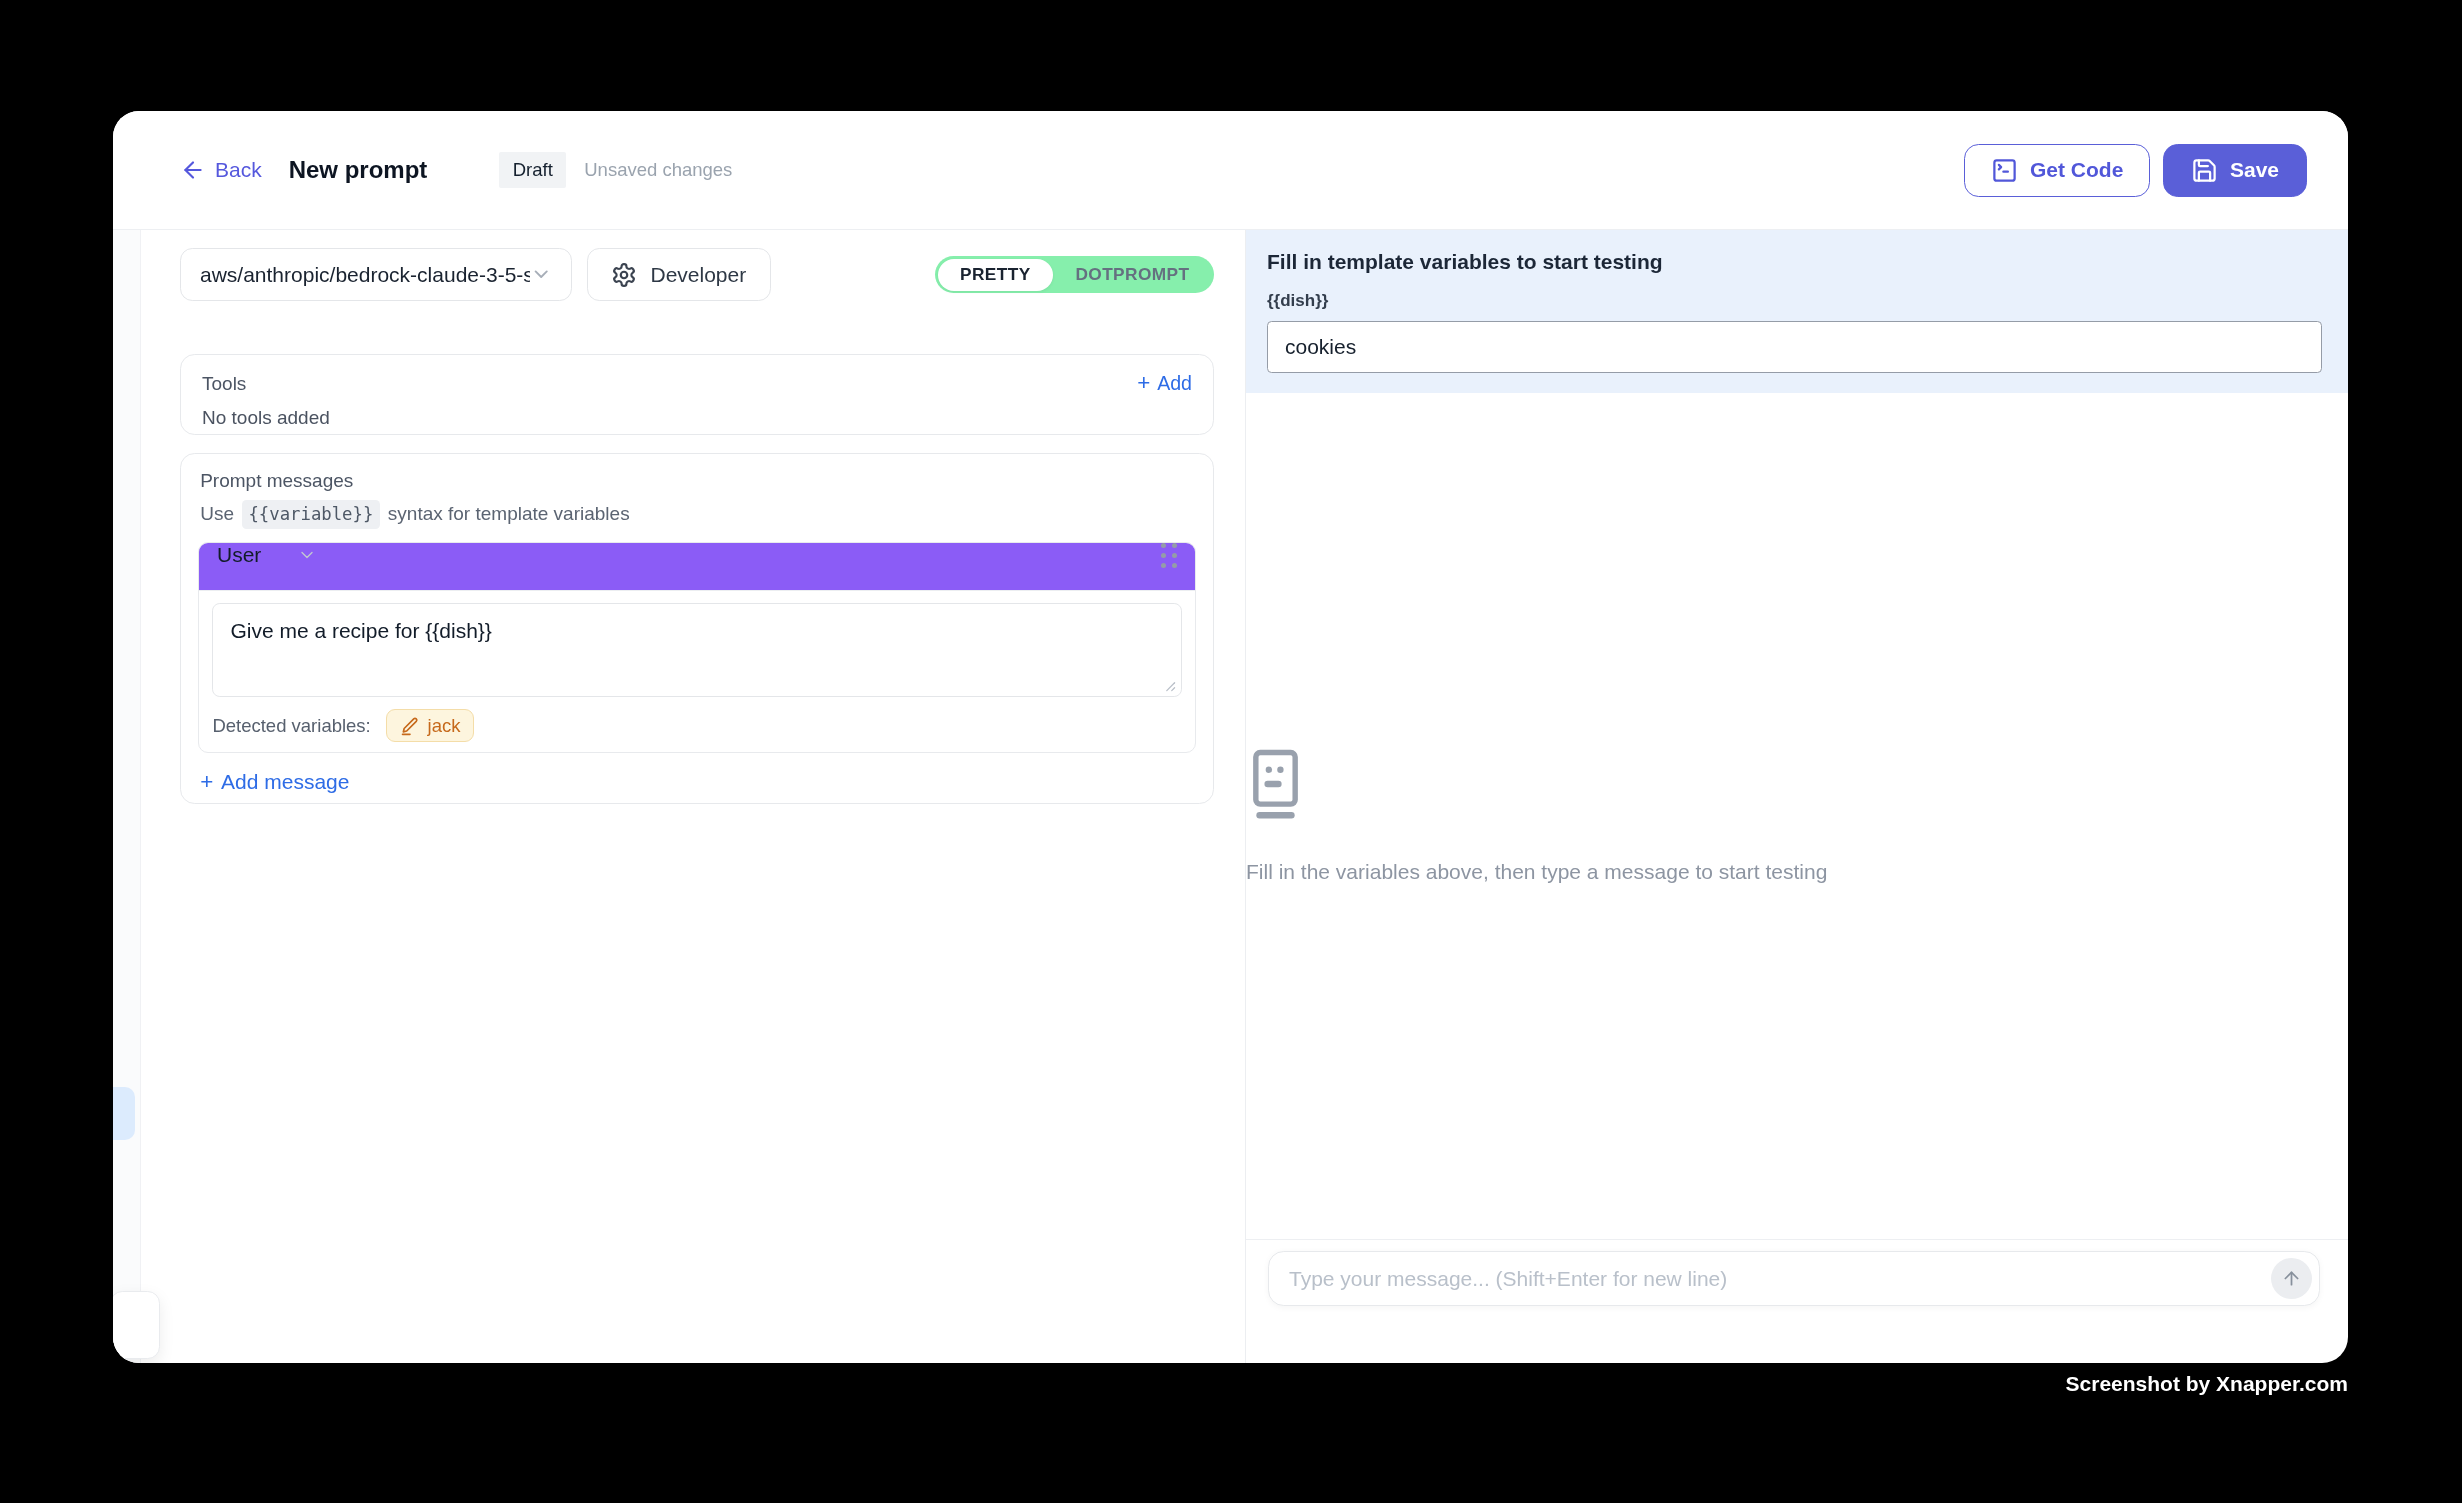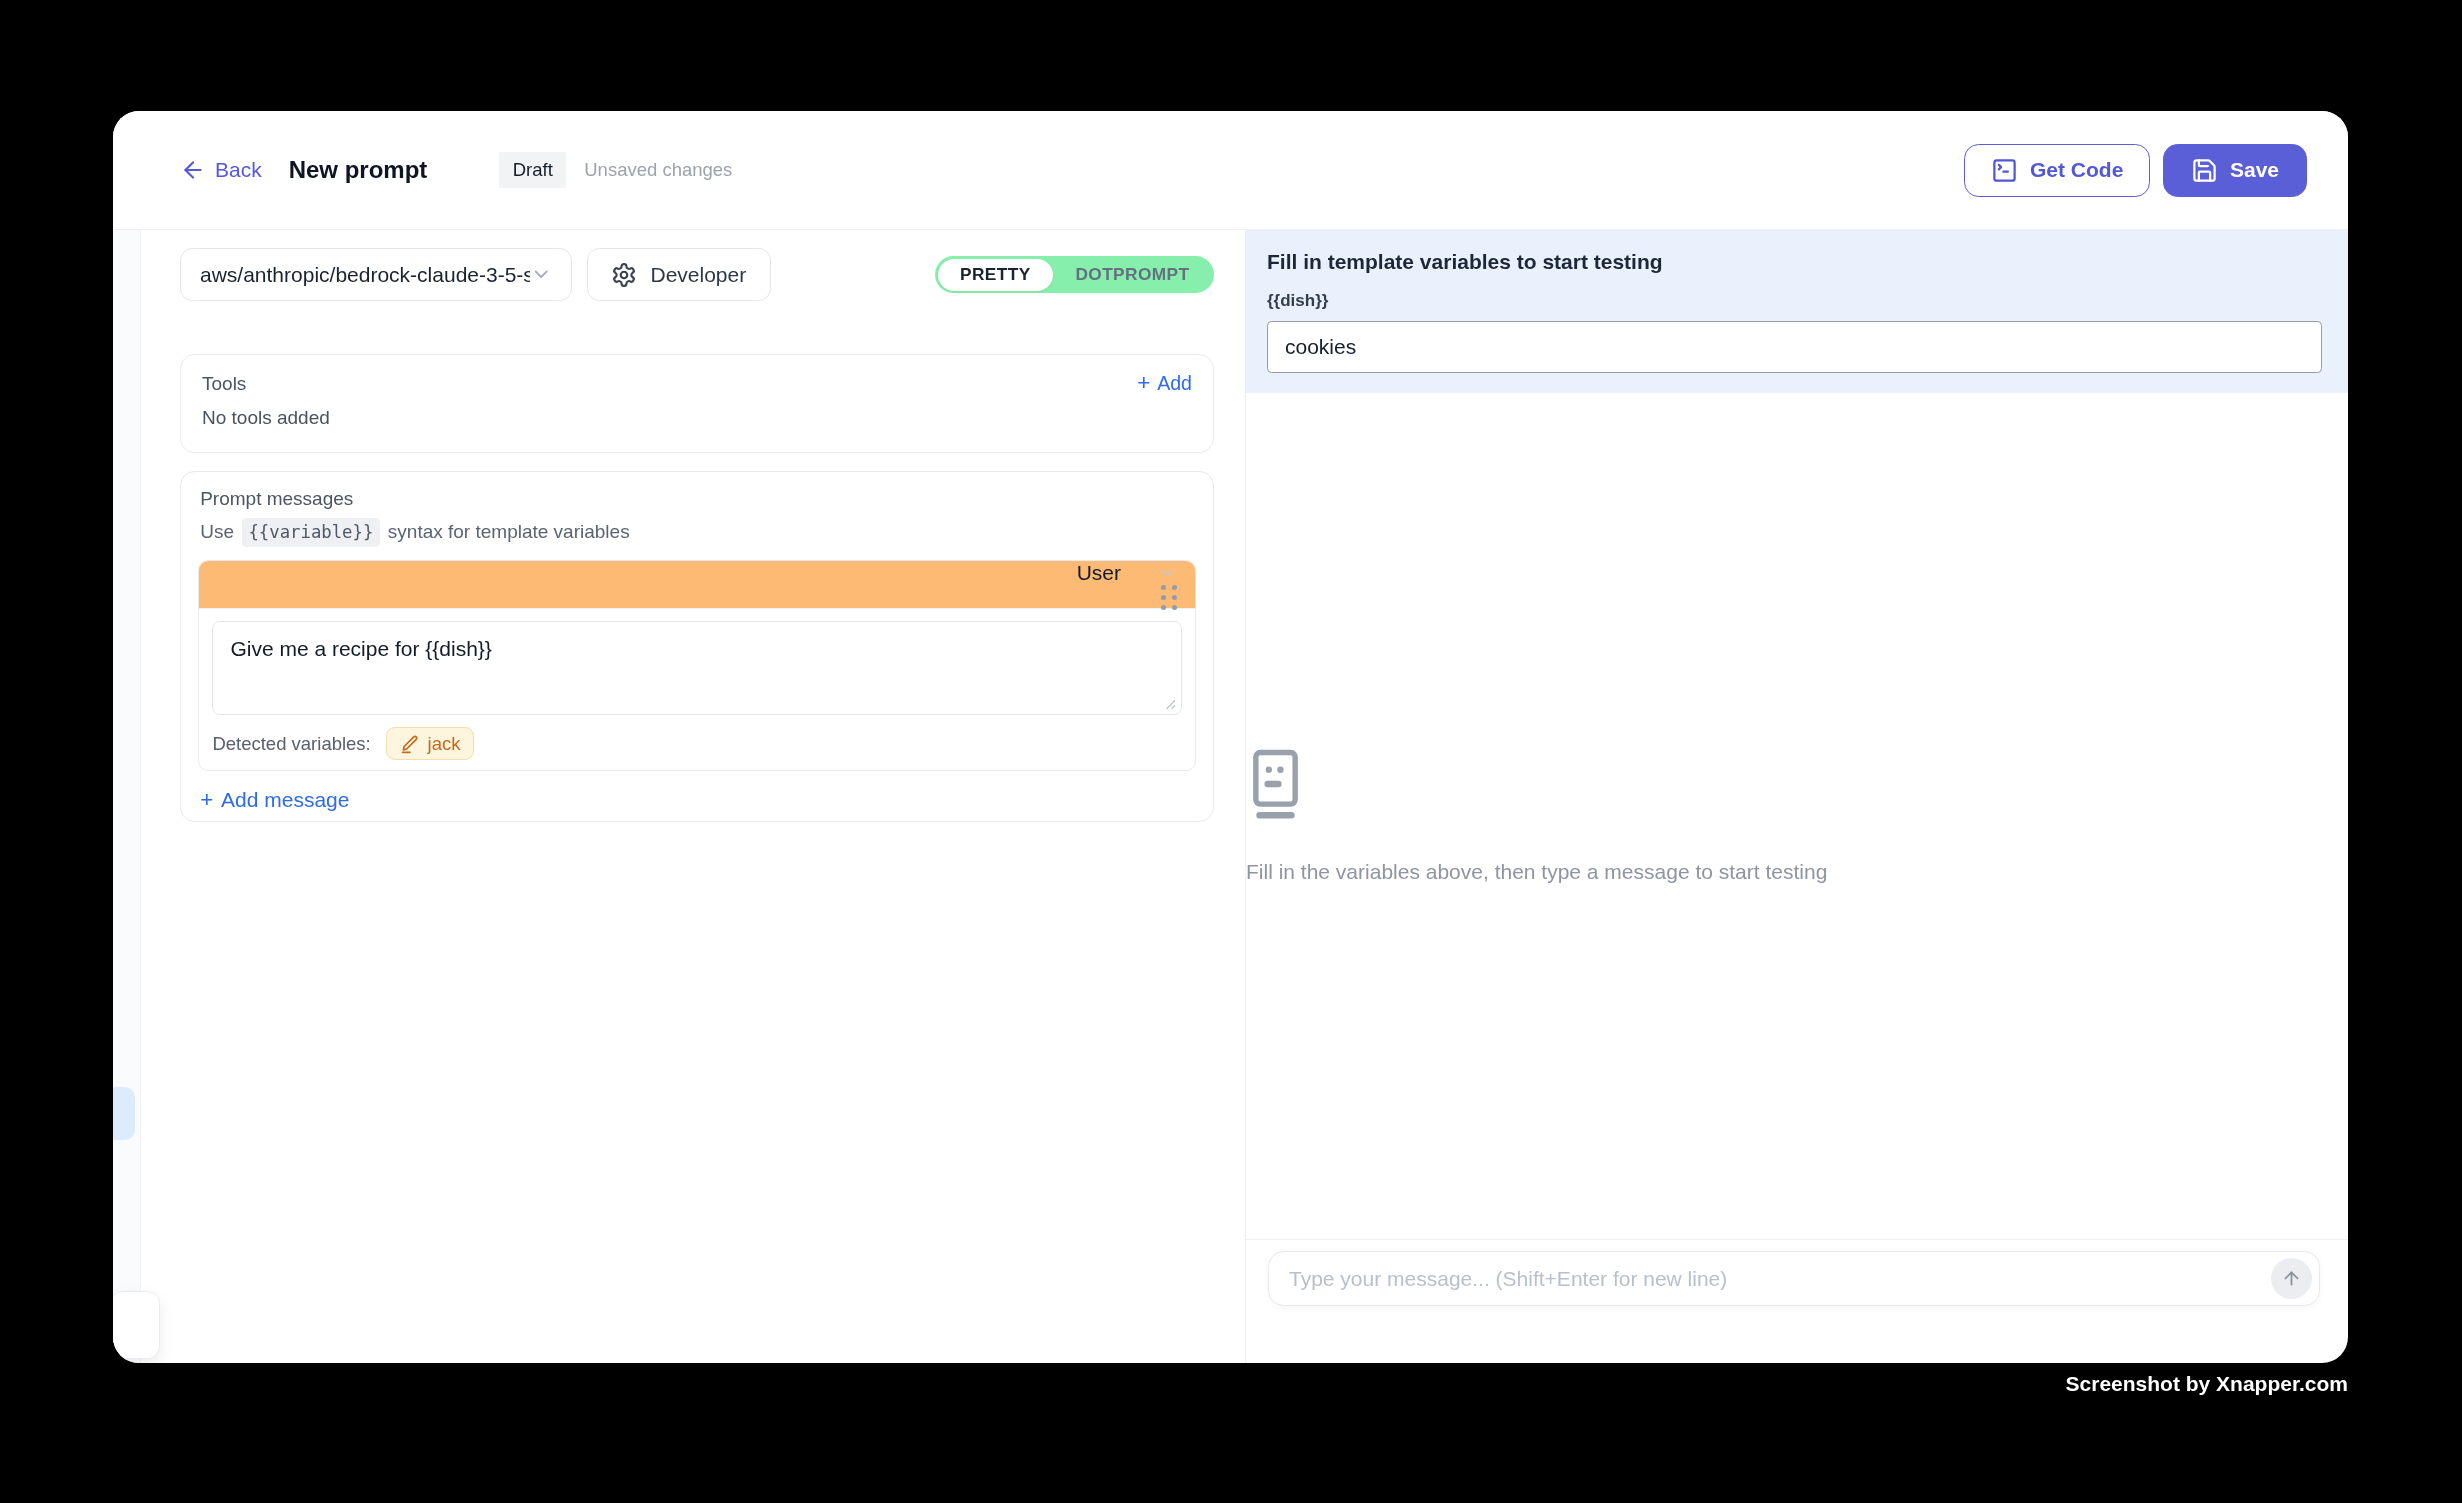--- a/index.html
+++ b/index.html
@@ -49,21 +49,21 @@
                     font-size:21px; font-weight:500; color:#2e3845; background:#fff; cursor:pointer; }
   .parameters-btn svg { width:26px; height:26px; color:#3b4350; }
   .toggle { height:37px; background:#86efac; border-radius:19px; display:flex; align-items:flex-end; padding:2.2px; }
   .seg { padding:0 22.4px; height:32px; display:flex; align-items:center; font-size:17.3px;
          font-weight:600; color:#657080; letter-spacing:0.4px; cursor:pointer; border-radius:17px; }
   .seg.active { background:#fff; font-weight:700; color:#1a2330; box-shadow:0 1.1px 3.4px rgba(0,0,0,.06); }
 
   
   .section-card { border:1.4px solid #e7e9ec; border-radius:14.6px; background:#fff; }
   .sec-label { font-size:19px; color:#4c5564; }
-  .tools-card { padding:17px 21px 23px; margin-bottom:18px; }
+  .tools-card { padding:17px 21px 5px; margin-bottom:18px; }
   .tools-head { display:flex; align-items:center; }
   .add-link { margin-left:auto; display:flex; align-items:center; gap:6.7px;
               color:#2e6ce6; font-size:19.6px; font-weight:500; cursor:pointer; }
   .plus-glyph { font-size:22.4px; line-height:1; font-weight:400; }
   .tools-empty { margin-top:12.3px; font-size:19px; color:#4a5260; }
 
   .dev-card { padding:15.7px 21px 18px; margin-bottom:34px; }
   .sub-label { margin-top:10px; font-size:18.5px; color:#6b7584; }
   .ta { position:relative; border:1.4px solid #e4e6e9; border-radius:10px; background:#fff; }
   .ta textarea { width:100%; height:100%; border:none; outline:none; resize:none;
@@ -73,22 +73,22 @@
   .resize-handle { position:absolute; right:4.5px; bottom:4.5px; width:17px; height:17px; cursor:nwse-resize; }
   .resize-handle svg { width:17px; height:17px; color:#b9bfc8; }
 
   .prompt-card { padding:15.7px 17px 8.4px; }
   .prompt-card .sec-label { margin-left:2.2px; }
   .syntax-line { margin:7.8px 0 0 2.2px; display:flex; align-items:center; gap:7.8px;
                  font-size:19px; color:#5b6472; }
   .code-chip { font-family:"DejaVu Sans Mono","Liberation Mono",monospace; font-size:17.3px;
                background:#eef0f3; color:#4e5866; border-radius:4.5px; padding:4.5px 6.7px; }
   .message-group { margin-top:13.4px; border:1.4px solid #e8eaed; border-radius:10px; overflow:hidden; }
-  .mg-header { background:#fdba74; height:48px; display:flex; align-items:flex-end;
-               padding:0 18px; border-bottom:1.1px solid #eceef1;flex-direction:column; }
+  .mg-header { background:#8b5cf6; height:48px; display:flex; align-items:flex-start;
+               padding:0 18px; border-bottom:1.1px solid #eceef1; }
   .role-select { display:flex; align-items:center; gap:36px; font-size:21px; color:#121c29; cursor:pointer; }
   .role-select svg { width:20px; height:20px; color:#c2c8d0; }
   .grip { margin-left:auto; display:grid; grid-template-columns:repeat(2,5px); grid-auto-rows:5px;
           gap:5px 5.6px; cursor:grab; }
   .grip span { width:5px; height:5px; border-radius:50%; background:#949ca8; }
   .mg-body { padding:12.3px 13.4px 10px; }
   .msg-ta { height:94px; border-radius:7.8px; }
   .detected-row { margin-top:11.8px; display:flex; align-items:center; gap:15.7px; }
   .detected-label { font-size:18.5px; color:#57606e; }
   .var-badge { display:flex; align-items:center; gap:7.8px; background:#fdf5de;

